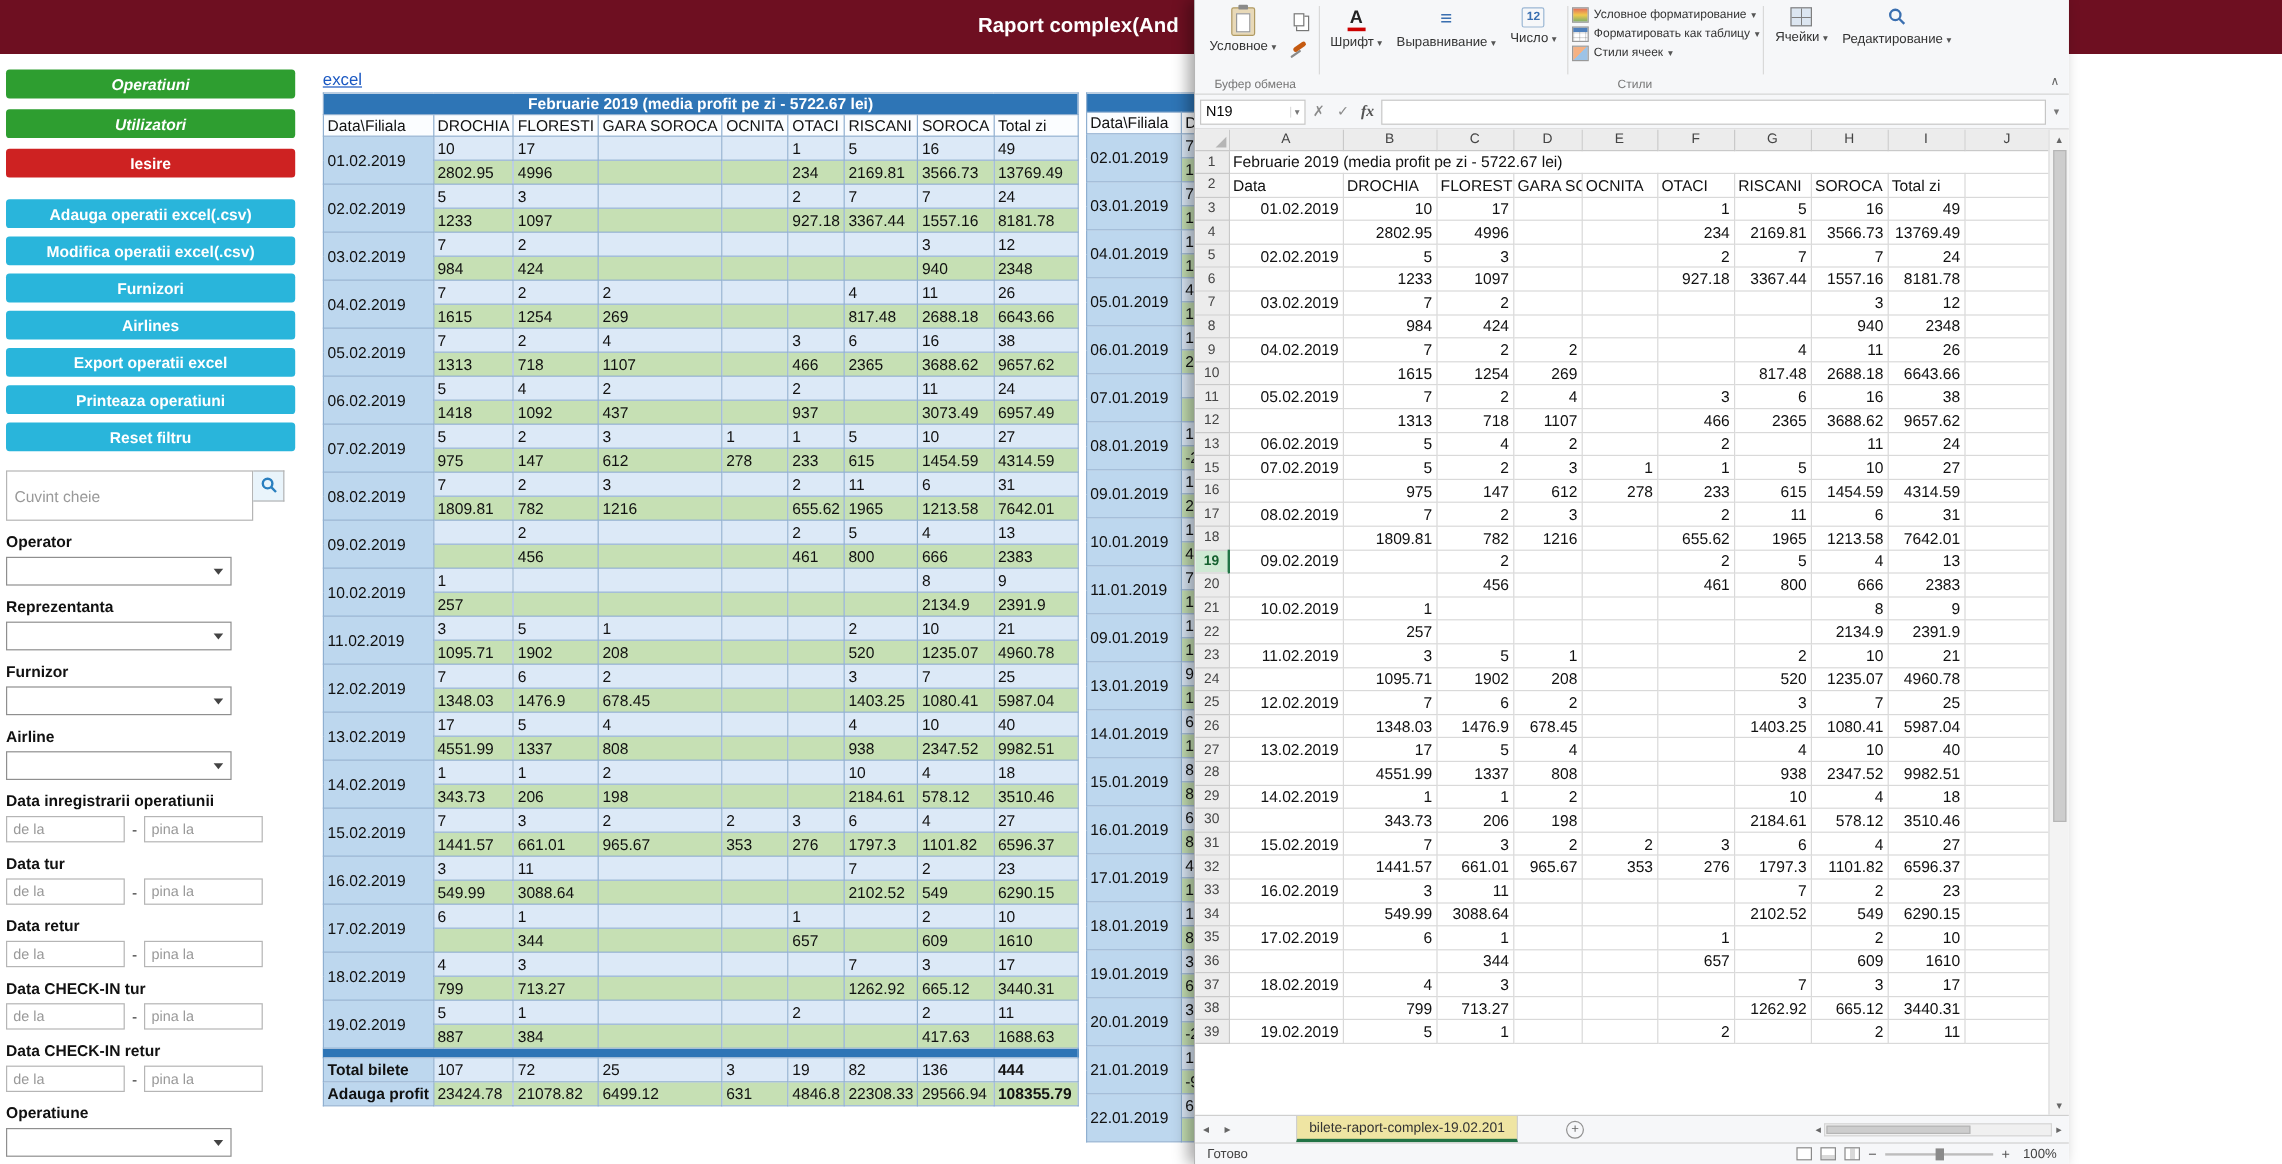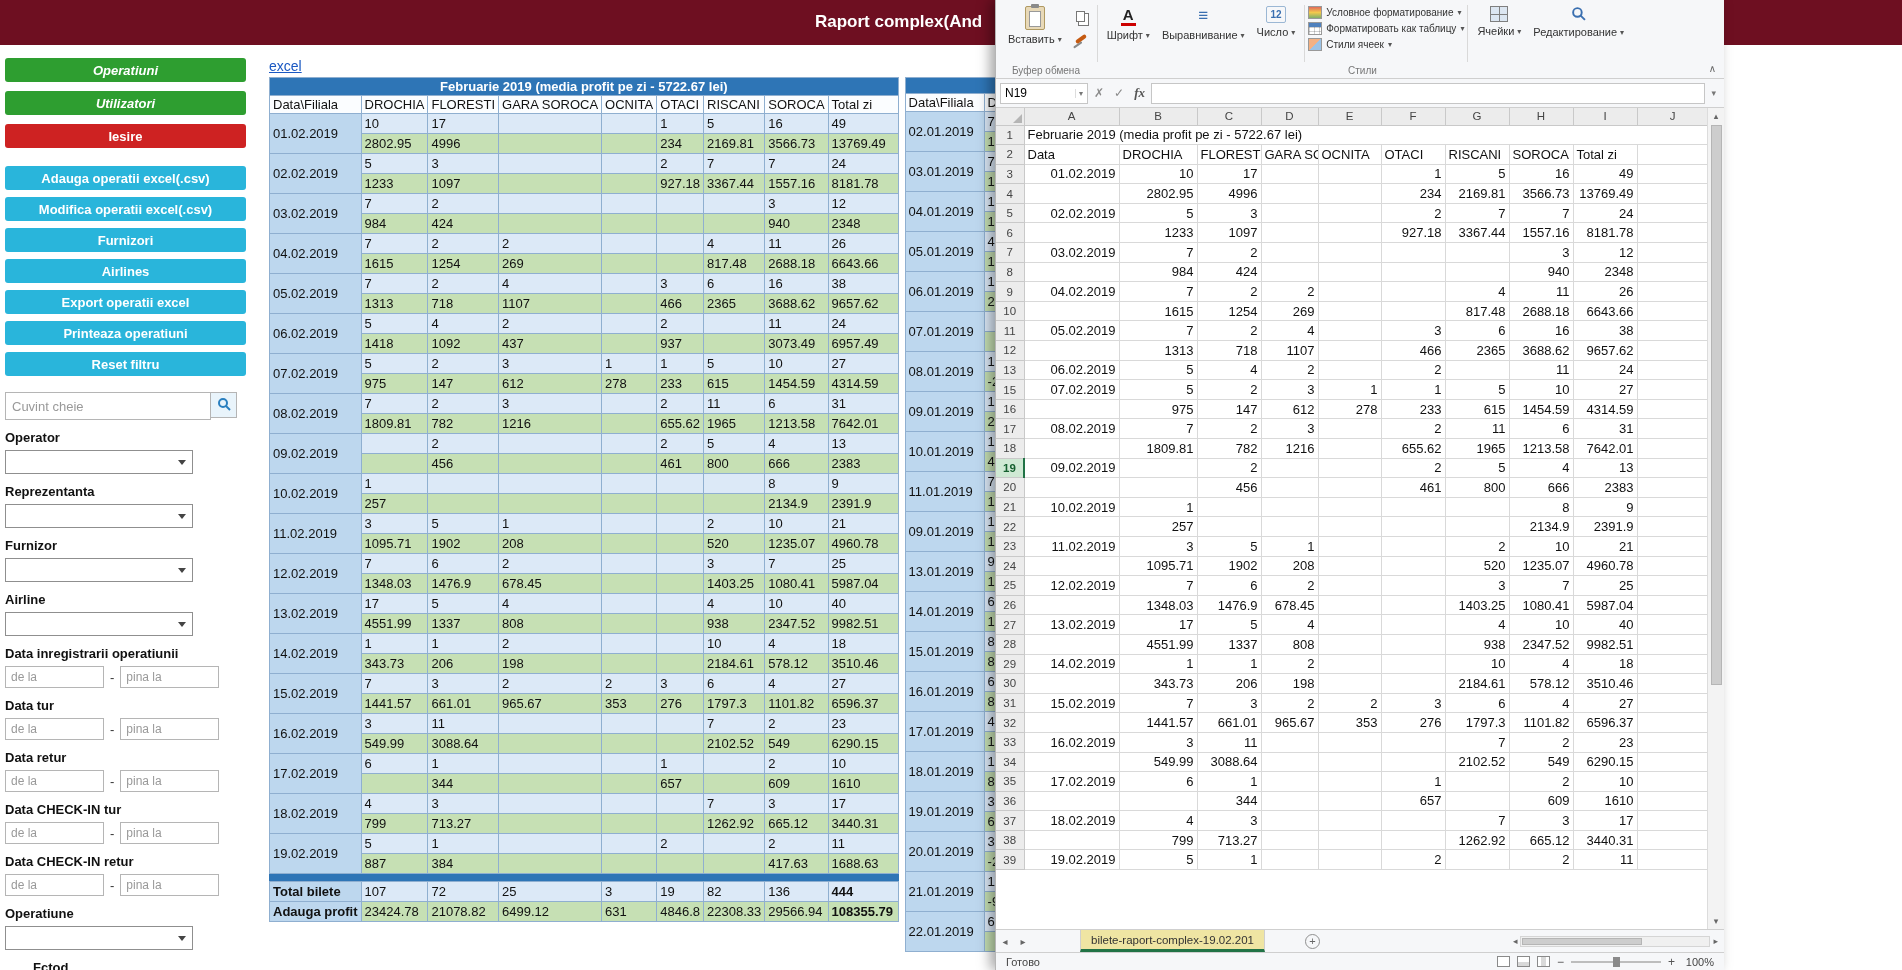--- a/index.html
+++ b/index.html
@@ -12,21 +12,21 @@
   .app-title { position:absolute; left:815px; top:12px; color:#fff; font-weight:bold; font-size:17px; white-space:nowrap; }
 
   
   .sidebar { position:absolute; left:0; top:45px; width:251px; height:925px; background:#fff; padding:13px 0 0 5px; overflow:hidden; }
   .btn { display:block; width:241px; height:24px; color:#fff; font-size:13px; font-weight:bold; border:none; border-radius:3px; cursor:pointer; font-family:"Liberation Sans",sans-serif; }
   .btn.green { background:#2E9E30; margin-bottom:9px;font-style:italic; }
   .btn.red   { background:#CE2222; margin-bottom:9px; }
   .btn.cyan  { background:#29B5DB; margin-bottom:7px; }
   #action-buttons { margin-top:18px; }
   .search-row { display:flex; margin-top:16px; }
-  .search-input { width:206px; height:28px; border:1px solid #b5b5b5; padding:0 6px; font-size:13px; color:#333; font-family:"Liberation Sans",sans-serif; }
+  .search-input { width:206px; height:42px; border:1px solid #b5b5b5; padding:0 6px; font-size:13px; color:#333; font-family:"Liberation Sans",sans-serif; }
   .search-input::placeholder { color:#999; }
   .search-btn { width:26px; height:26px; border:1px solid #b5b5b5; border-left:none; background:#e9f4fb; cursor:pointer; display:flex; align-items:center; justify-content:center; }
   .flabel { font-size:13px; font-weight:bold; color:#111; margin:10px 0 4px 0; height:16px; }
   .flabel.partial { margin-top:10px;padding-left:28px; }
   .select-box { position:relative; width:188px; height:24px; background:#fff; border:1px solid #8f8f8f; cursor:pointer; }
   .sel-arrow { position:absolute; right:6px; top:9px; width:0; height:0; border:4px solid transparent; border-top:5px solid #444; }
   .date-row { display:flex; align-items:center; gap:6px; }
   .date-input { width:99px; height:22px; border:1px solid #b5b5b5; padding:0 5px; font-size:12px; color:#333; font-family:"Liberation Sans",sans-serif; }
   .date-input::placeholder { color:#999; }
   .dash { font-size:13px; color:#333; }
@@ -832,21 +832,21 @@
 
 <div class="excel">
 
   <div class="ribbon">
     <button class="rb-big">
       <span class="ic-clipboard">
           <span class="ic-clip-top"></span>
           <span class="ic-clip-page"></span>
         </span>
       <span class="rb-cap">
-          <span>Вставить</span>
+          <span>Условное</span>
           <span class="dd">▾</span>
         </span>
     </button>
     <div class="rb-minis">
       <button class="rb-mini">
           <span class="mini-copy"></span>
         </button>
       <button class="rb-mini">
           <span class="mini-brush"></span>
         </button>

